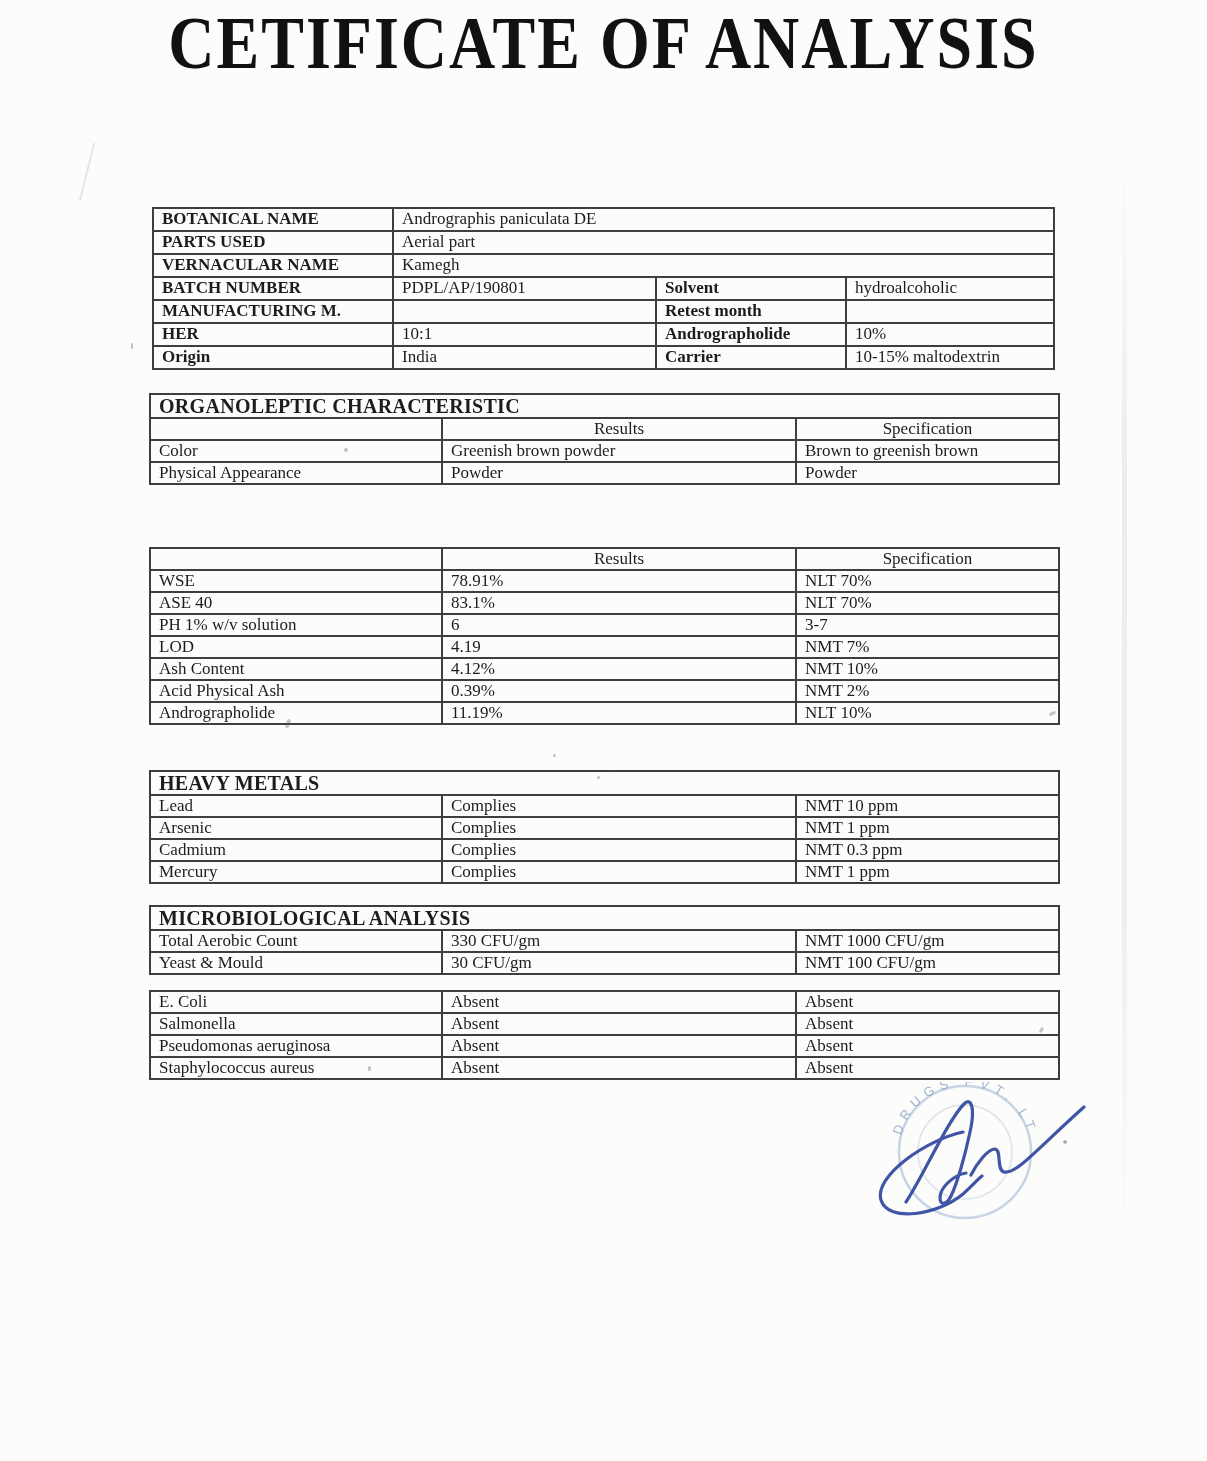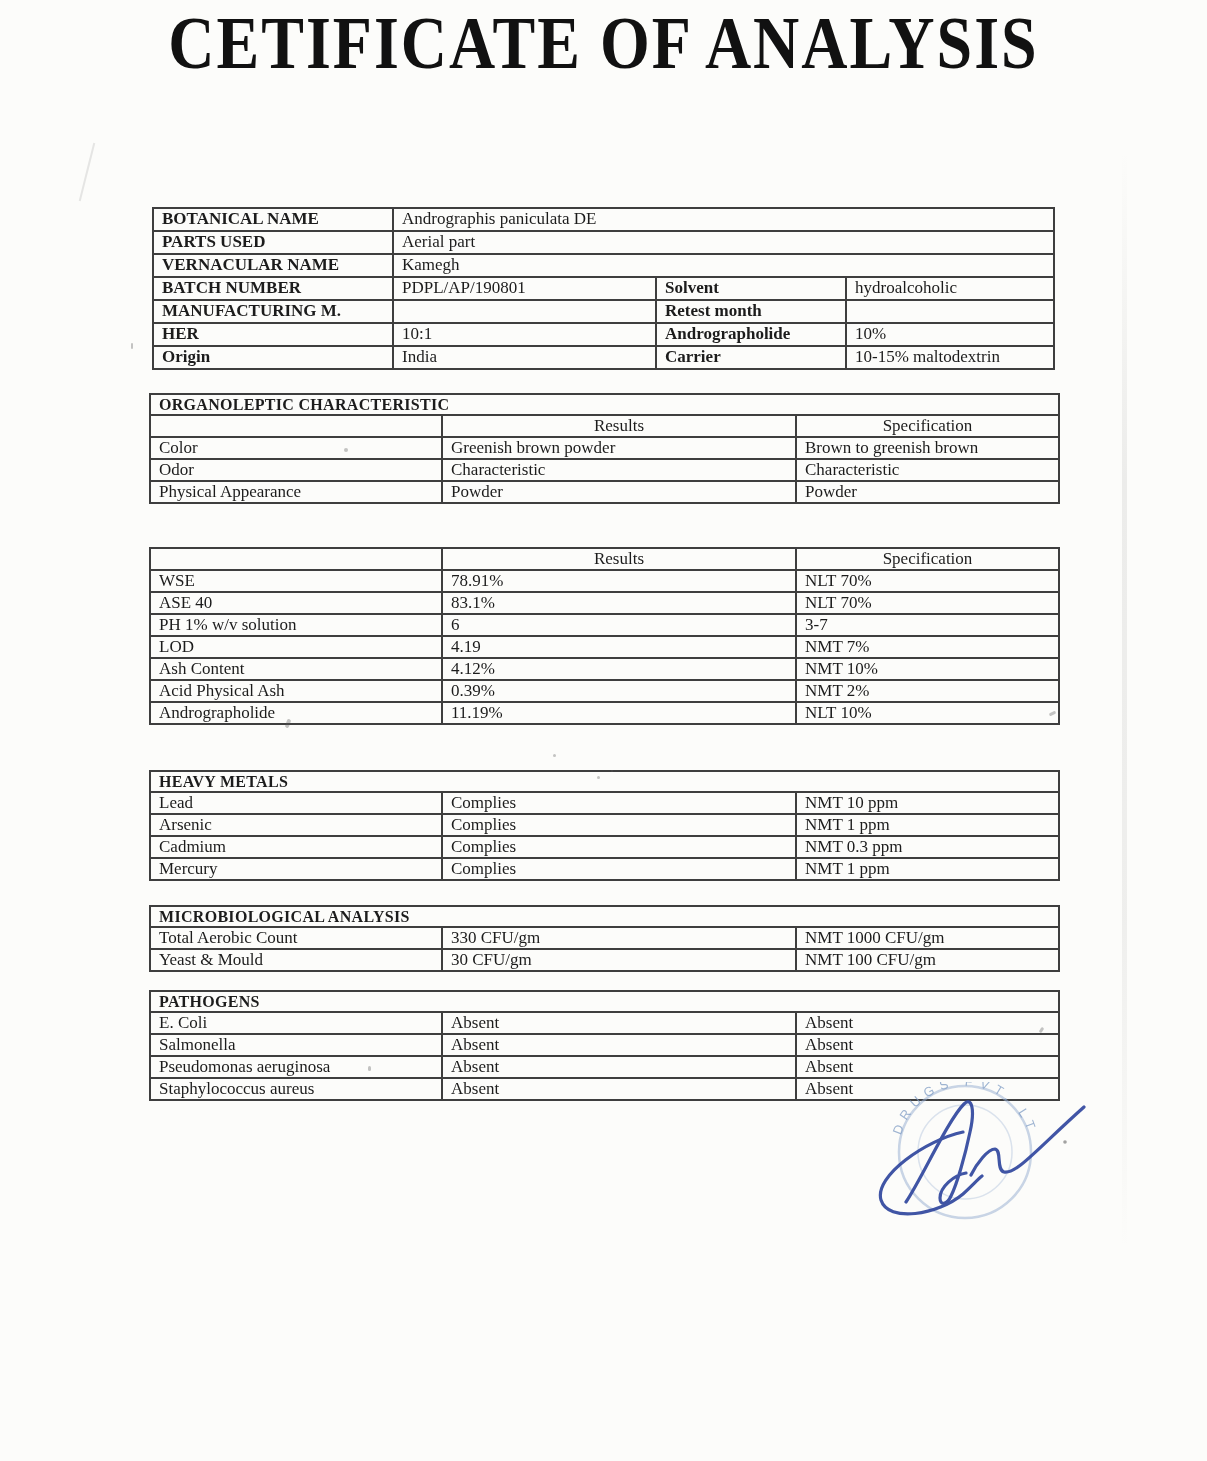--- a/index.html
+++ b/index.html
@@ -27,21 +27,21 @@
     border:2px solid #3e3e3e;padding:0 8px;font-size:17px;line-height:1.1;
     white-space:nowrap;overflow:hidden;vertical-align:middle;color:#1c1c1c;
   }
   .t1{left:152px;top:207px;width:901px;}
   .t1 tr{height:23px;}
   .lbl{font-weight:bold;}
 
   .sec{left:149px;width:909px;}
   .sec tr{height:22px;}
   .sec tr.title-row{height:21px;}
-  .sec-title{font-weight:bold;font-size:16px;letter-spacing:.3px;margin-left:32px;}
+  .sec-title{font-weight:bold;font-size:20px;letter-spacing:.3px;margin-left:32px;}
   .hdr{text-align:center;}
 
   
   .sign-block{position:absolute;left:862px;top:1082px;width:250px;height:160px;}
   .sign-block svg{display:block;}
 </style>
 </head>
 <body>
 
 <div class="page">
@@ -109,25 +109,20 @@
       <td></td>
       <td class="hdr">Results</td>
       <td class="hdr">Specification</td>
     </tr>
     <tr>
       <td>Color</td>
       <td>Greenish brown powder</td>
       <td>Brown to greenish brown</td>
     </tr>
     <tr>
-      <td>Odor</td>
-      <td>Characteristic</td>
-      <td>Characteristic</td>
-    </tr>
-    <tr>
       <td>Physical Appearance</td>
       <td>Powder</td>
       <td>Powder</td>
     </tr>
   </tbody>
     </table>
 
   <table class="sec" style="top:547px">
     <colgroup>
         <col style="width:292px">
@@ -234,23 +229,20 @@
   </tbody>
     </table>
 
   <table class="sec" style="top:990px">
     <colgroup>
         <col style="width:292px">
         <col style="width:354px">
         <col style="width:263px">
       </colgroup>
     <tbody>
-        <tr class="title-row">
-      <td colspan="3" class="sec-title">PATHOGENS</td>
-    </tr>
     <tr>
       <td>E. Coli</td>
       <td>Absent</td>
       <td>Absent</td>
     </tr>
     <tr>
       <td>Salmonella</td>
       <td>Absent</td>
       <td>Absent</td>
     </tr>

